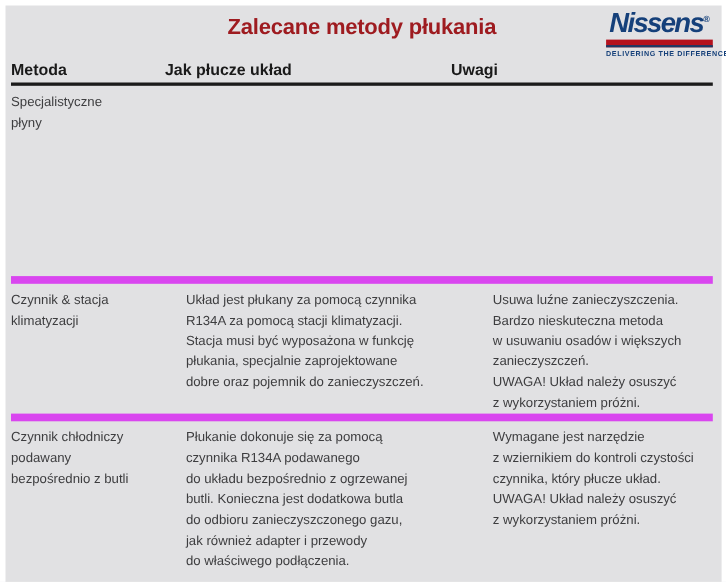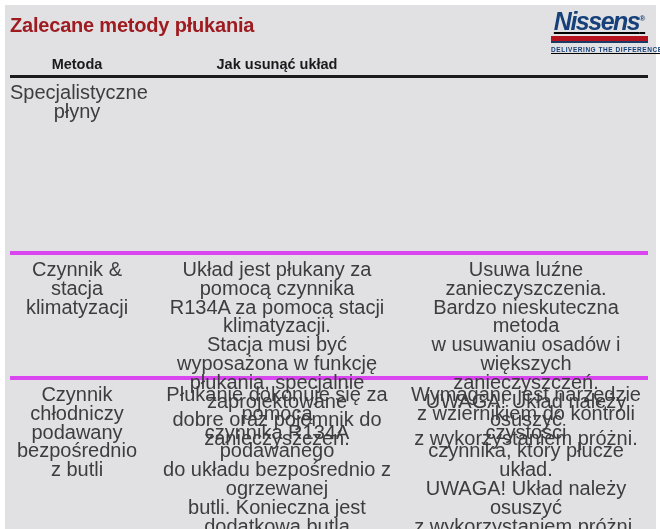--- a/index.html
+++ b/index.html
@@ -13,23 +13,23 @@
   .panel {
     position:absolute; top:5px; left:5px;
     width:651px; height:524px;
     background:#e1e1e3;
     box-sizing:border-box;
     padding:0 8px 0 5px;
   }
   .topbar { position:relative; height:34px; padding-top:9px; }
   .title {
     margin:0; font-size:20px; font-weight:bold;
-    color:#9e1b20; letter-spacing:-0.2px; line-height:1.1;
+    color:#9e1b20; letter-spacing:-0.2px; line-height:1.1;text-align:center;
   }
-  .logo { position:absolute; top:4px; right:0; width:97px;text-decoration:underline; }
+  .logo { position:absolute; top:4px; right:0; width:97px; }
   .brand {
     font-style:italic; font-weight:bold; font-size:25px;
     color:#15407a; line-height:1; letter-spacing:-1.5px;
     text-align:center; white-space:nowrap;
   }
   .reg { font-size:8px; vertical-align:super; letter-spacing:0; }
   .logo-bar {
     height:5px; background:#b5121e;
     border-bottom:2px solid #1b3a66; margin-top:2px;
   }
@@ -40,46 +40,47 @@
   }
   .thead {
     display:grid; grid-template-columns:140px 260px 1fr;
     align-items:end;
     height:24px; padding-bottom:3px;
     border-bottom:3px solid #1b1b1b;
     font-weight:bold; font-size:14.5px; color:#1a1a1a;
   }
   .row {
     display:grid; grid-template-columns:140px 260px 1fr;
-    font-size:20px; line-height:18.8px; color:#3d3d3f;
-    box-sizing:border-box; padding-top:5px;
+    font-size:12px; line-height:18.8px; color:#3d3d3f;
+    box-sizing:border-box; padding-top:5px;gap:19px;
   }
-  .row + .row { border-top:4px solid #d946ef; }
-  .cell { white-space:pre-line; padding-right:6px;text-align:center; }
+  .row + .row { border-top:7px solid #d946ef; }
+  .cell { white-space:pre-line; padding-right:6px; }
   .row1 { height:173px; }
   .row2 { height:125px; }
   .row3 { height:159px; }
 </style>
 </head>
 <body>
 
 <div class="panel">
 
   <div class="topbar">
     <h1 class="title">Zalecane metody płukania</h1>
     <div class="logo">
       <div class="brand"><span>Nissens</span><span class="reg">®</span></div>
       <div class="logo-bar"></div>
       <div class="tagline">DELIVERING THE DIFFERENCE</div>
     </div>
   </div>
 
   <div class="thead">
     <div class="cell">Metoda</div>
-    <div class="cell">Jak usunąć układ</div>
+    <div class="cell">Jak płucze układ</div>
+    <div class="cell">Uwagi</div>
   </div>
 
   <div class="row row1">
     <div class="cell">Specjalistyczne
 płyny</div>
   </div>
 
   <div class="row row2">
     <div class="cell">Czynnik &amp; stacja
 klimatyzacji</div>

